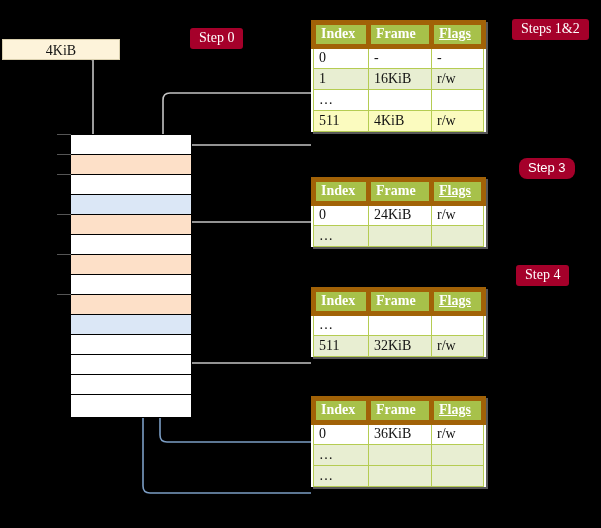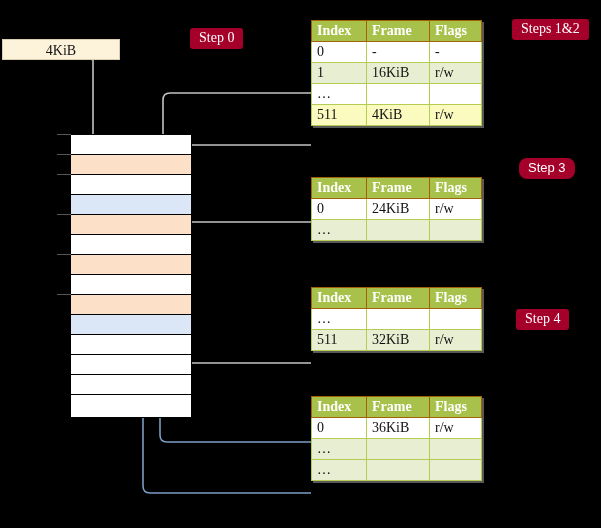--- a/index.html
+++ b/index.html
@@ -81,28 +81,28 @@
     height:21px;
     box-sizing:border-box;
     text-align:left;
     vertical-align:middle;
     font-weight:normal;
   }
   .ptable th{
     background:#a7c14a;
     color:#fff;
     font-weight:bold;
-    border:1px solid #a16207;
+    border:5px solid #a16207;
   }
   .ptable td.c0{width:55px;}
   .ptable td.c1{width:63px;}
   .ptable td.c2{width:52px;}
   .ptable th.c0{width:55px;}
   .ptable th.c1{width:63px;}
-  .ptable th.c2{width:52px;}
+  .ptable th.c2{width:52px;text-decoration:underline;}
   tr.alt td{background:#e8eed2;}
   tr.white td{background:#fff;}
   tr.hl td{background:#fbfbbf;}
   .ellipsis{letter-spacing:2px;}
 </style>
 </head>
 <body>
 
 <div id="stage">
 
@@ -164,21 +164,21 @@
 
   <div class="badge" style="left:190px;top:28px;">
     <span>Step 0</span>
   </div>
   <div class="badge" style="left:512px;top:19px;">
     <span>Steps 1&amp;2</span>
   </div>
   <div class="badge sans" style="left:519px;top:158px;">
     <span>Step 3</span>
   </div>
-  <div class="badge" style="left:516px;top:265px;margin-top:44px;">
+  <div class="badge" style="left:516px;top:265px;">
     <span>Step 4</span>
   </div>
 
   <table class="ptable" style="left:311px;top:20px;">
     <tbody>
         <tr>
       <th class="c0">Index</th>
       <th class="c1">Frame</th>
       <th class="c2">Flags</th>
     </tr>

